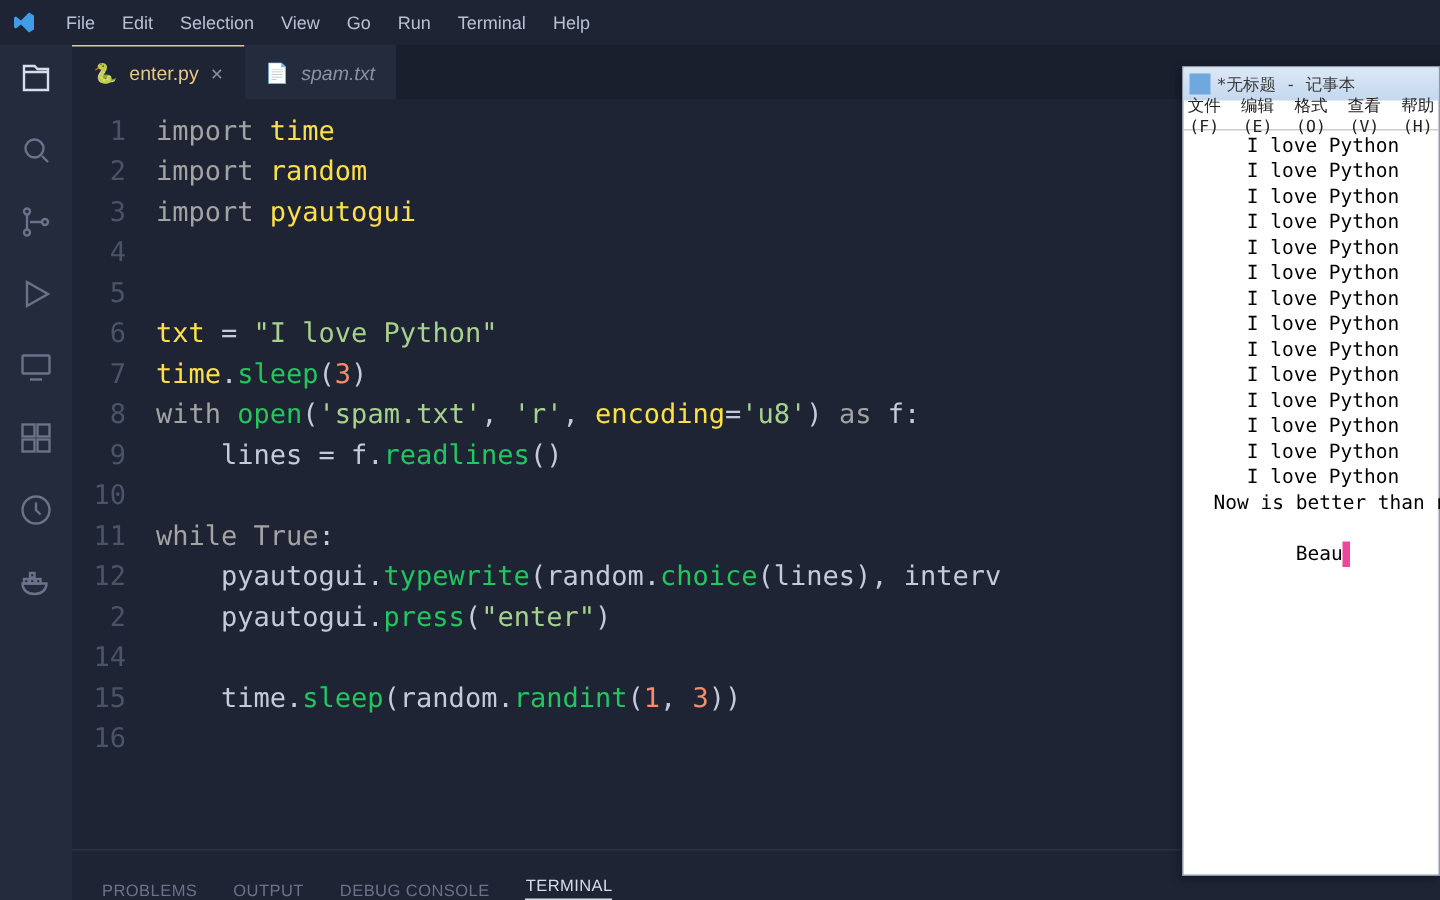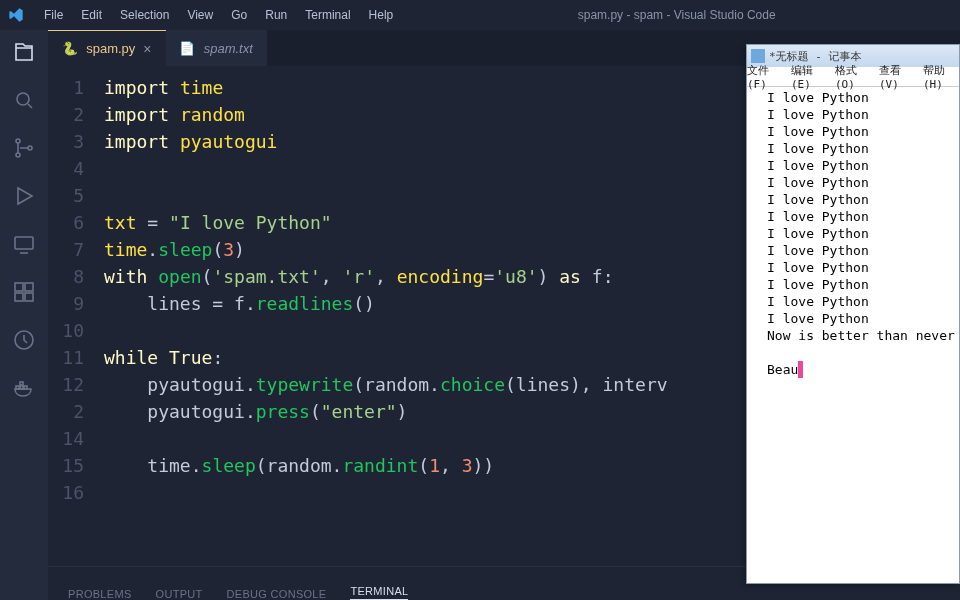--- a/index.html
+++ b/index.html
@@ -42,41 +42,41 @@
   flex: 1; display: flex;
   font-family: "Consolas", monospace; font-size: 18px;
   line-height: 27px; padding-top: 8px;
   overflow: hidden;
 }
 .gutter {
   width: 56px; text-align: right; color: #4b5368;
   padding-right: 20px; user-select: none;
 }
 .code { flex: 1; color: #c3cad9; white-space: pre; }
-.kw { color: #fef9c3; }
+.kw { color: #a3a3a3; }
 .str { color: #a7d28d; }
 .fn { color: #22c55e; }
 .var { color: #fde047; }
 .num { color: #f78c6c; }
 .terminal-panel {
   height: 34px; background: #1e2433; border-top: 1px solid #2a3142;
   display: flex; align-items: flex-end; gap: 24px; padding: 0 20px;
   font-size: 11px; letter-spacing: 0.3px; color: #6b7289;
 }
 .terminal-panel .ttab { cursor: pointer; }
 .terminal-panel .ttab.active { color: #d6deeb; border-bottom: 1px solid #d6deeb; padding-bottom: 2px; }
 
 
 .notepad {
   position: absolute; top: 44px; right: 0;
-  width: 214px; height: 540px;
+  width: 172px; height: 540px;
   background: #fff; border: 1px solid #8a9ab0;
   font-family: "SimSun", "MS Gothic", monospace; font-size: 12px;
   box-shadow: -2px 2px 6px rgba(0,0,0,0.3);
-  display: flex; flex-direction: column;
+  display: flex; flex-direction: column; text-align: center;
 }
 .notepad .np-title {
   height: 22px; background: linear-gradient(#dce8f6,#c4d8ee);
   display: flex; align-items: center; gap: 4px; padding: 0 4px;
   color: #3a3a3a; font-size: 11px;
 }
 .notepad .np-title .np-icon { width: 14px; height: 14px; background: #6fa8dc; }
 .notepad .np-menus {
   height: 20px; border-bottom: 1px solid #ccc;
   display: flex; align-items: center; gap: 8px; padding: 0 0;
@@ -104,21 +104,20 @@
   <div class="menubar">
       <span>File</span>
       <span>Edit</span>
       <span>Selection</span>
       <span>View</span>
       <span>Go</span>
       <span>Run</span>
       <span>Terminal</span>
       <span>Help</span>
     </div>
-  <div class="wintitle">spam.py - spam - Visual Studio Code</div>
 </div>
 
 <div class="body-row">
   <div class="activitybar">
       <div class="aicon active"><svg viewBox="0 0 24 24" fill="none" stroke="currentColor" stroke-width="1.6">
           <path d="M4 4h7l2 2h7v2H4zM4 8h16v12H4z"></path>
         </svg></div>
       <div class="aicon"><svg viewBox="0 0 24 24" fill="none" stroke="currentColor" stroke-width="1.6">
           <circle cx="11" cy="11" r="6"></circle>
           <path d="M20 20l-4-4"></path>
@@ -152,21 +151,21 @@
           <rect x="12" y="10" width="3" height="3"></rect>
           <rect x="8" y="6" width="3" height="3"></rect>
           <path d="M3 13h16c0 4-3 7-8 7s-8-3-8-7z"></path>
         </svg></div>
     </div>
 
   <div class="main-col">
     <div class="tabs">
         <div class="tab active">
           <span class="fileicon py">🐍</span>
-          <span style="font-style: normal;">spam.py</span>
+          <span style="font-style: normal;">enter.py</span>
           <span class="close">×</span>
         </div>
         <div class="tab">
           <span class="fileicon txt">📄</span>
           <span style="font-style: italic;">spam.txt</span>
         </div>
       </div>
     <div class="editor">
       <div class="gutter">
           <div>1</div>

